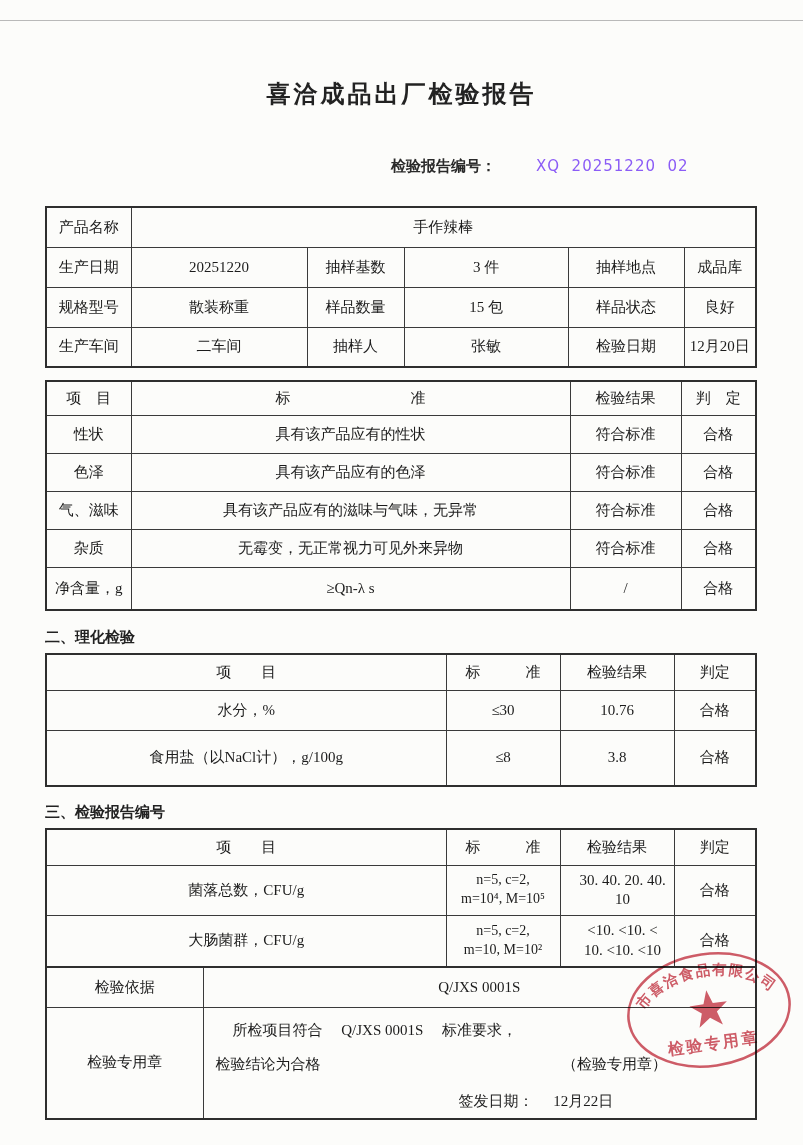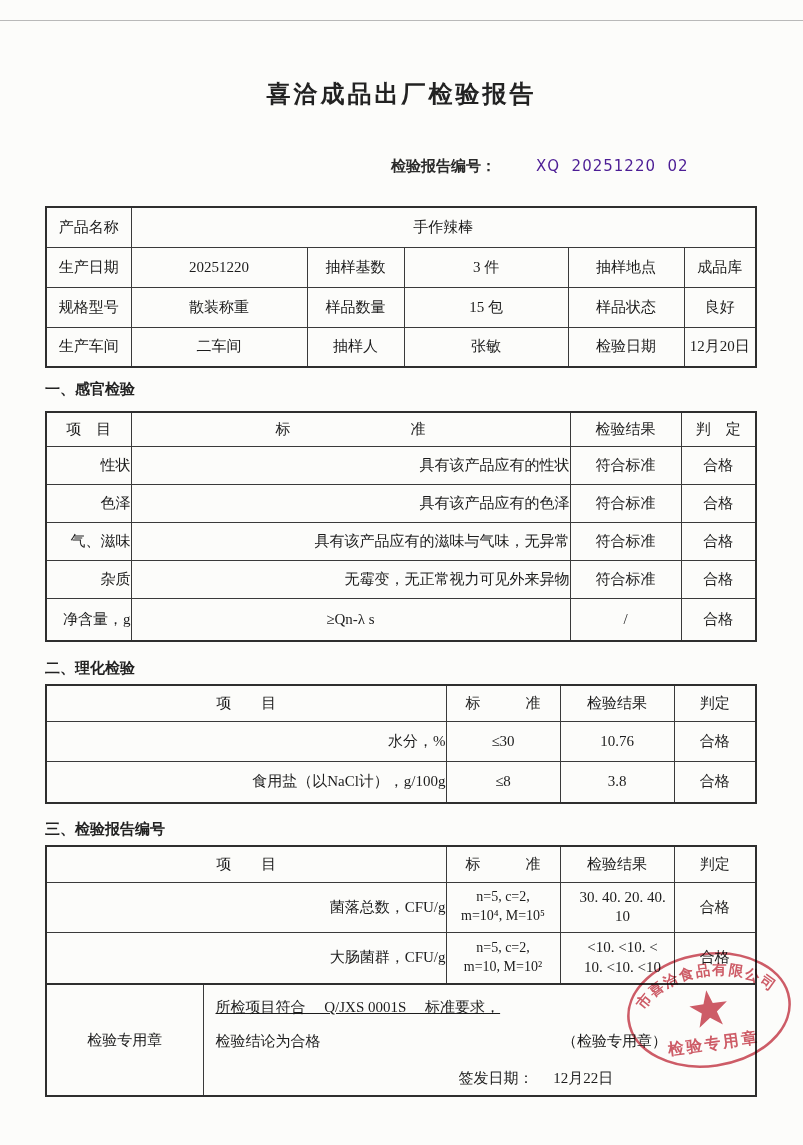--- a/index.html
+++ b/index.html
@@ -19,43 +19,43 @@
     font-size:24px;font-weight:bold;letter-spacing:3px;
     color:#222;
   }
   .report-no{
     margin-top:30px;
     padding-left:376px;
     font-size:15px;
     white-space:pre;
   }
   .report-no .lbl{font-family:"DejaVu Sans", sans-serif;font-weight:bold;color:#2a2a2a;}
-  .report-no .val{font-family:"DejaVu Sans", sans-serif;margin-left:40px;color:#4c1d95;letter-spacing:1px;}
+  .report-no .val{font-family:"DejaVu Sans", sans-serif;margin-left:40px;color:#8b5cf6;letter-spacing:1px;}
   .content{margin-left:45px;width:710px;}
   table{border-collapse:collapse;table-layout:fixed;width:710px;background:transparent;}
   .tbl{border:2px solid #2e2e2e;}
   td{border:1px solid #3a3a3a;text-align:center;vertical-align:middle;font-size:15px;padding:0;overflow:hidden;}
-  td.left{text-align:right;}
+  td.left{text-align:center;}
   .sec-heading{
     font-family:"DejaVu Sans", sans-serif;
     font-weight:bold;font-size:15px;color:#222;
     margin:0;
   }
   .tbl1{margin-top:13px;}
   .h-sens{margin-top:12px;}
   .tbl2{margin-top:12px;}
   .h-phys{margin-top:17px;}
   .tbl3{margin-top:6px;}
   .h-micro{margin-top:16px;}
   .tbl4{margin-top:6px;}
   .tbl5{margin-top:-2px;}
   .std-lines div{line-height:1.35;font-size:14px;}
   .res-lines div{line-height:1.3;font-size:15px;margin-left:11px;}
   .conc-cell{text-align:left;vertical-align:top;}
-  .conc-l1{margin:13px 0 0 12px;font-size:15px;text-decoration:underline;}
+  .conc-l1{margin:13px 0 0 29px;font-size:15px;}
   .conc-l2{margin:15px 12px 0 12px;display:flex;justify-content:space-between;font-size:15px;}
   .conc-l2 .stamp-note{margin-right:76px;}
   .conc-l3{margin:18px 0 0 255px;font-size:15px;}
   .conc-l3 .issue-val{margin-left:16px;}
   .sig-row{position:relative;height:64px;margin-top:14px;}
   .stamp{
     position:absolute;left:612px;top:928px;
     width:195px;height:158px;
     mix-blend-mode:multiply;
     opacity:0.85;
@@ -110,21 +110,20 @@
         <td>生产车间</td>
         <td>二车间</td>
         <td>抽样人</td>
         <td>张敏</td>
         <td>检验日期</td>
         <td>12月20日</td>
       </tr>
     </tbody>
       </table>
 
-    <div class="sec-heading h-sens">一、感官检验</div>
     <table class="tbl tbl2">
       <colgroup>
           <col style="width:85px">
           <col style="width:439px">
           <col style="width:111px">
           <col style="width:75px">
         </colgroup>
       <tbody>
           <tr style="height:34px">
         <td>项　目</td>
@@ -179,21 +178,21 @@
         <td>标　　　准</td>
         <td>检验结果</td>
         <td>判定</td>
       </tr>
       <tr style="height:40px">
         <td class="left">水分，%</td>
         <td>≤30</td>
         <td>10.76</td>
         <td>合格</td>
       </tr>
-      <tr style="height:42px">
+      <tr style="height:56px">
         <td class="left">食用盐（以NaCl计），g/100g</td>
         <td>≤8</td>
         <td>3.8</td>
         <td>合格</td>
       </tr>
     </tbody>
       </table>
 
     <div class="sec-heading h-micro">三、检验报告编号</div>
     <table class="tbl tbl4">
@@ -235,20 +234,24 @@
       </tr>
     </tbody>
       </table>
 
     <table class="tbl tbl5">
       <colgroup>
           <col style="width:157px">
           <col style="width:553px">
         </colgroup>
       <tbody>
+          <tr style="height:40px">
+        <td>检验依据</td>
+        <td>Q/JXS 0001S</td>
+      </tr>
       <tr style="height:112px">
         <td>检验专用章</td>
         <td class="conc-cell">
           <div class="conc-l1">所检项目符合　 Q/JXS 0001S 　标准要求，</div>
           <div class="conc-l2">
             <span>检验结论为合格</span>
             <span class="stamp-note">（检验专用章）</span>
           </div>
           <div class="conc-l3">
             <span>签发日期：</span>

